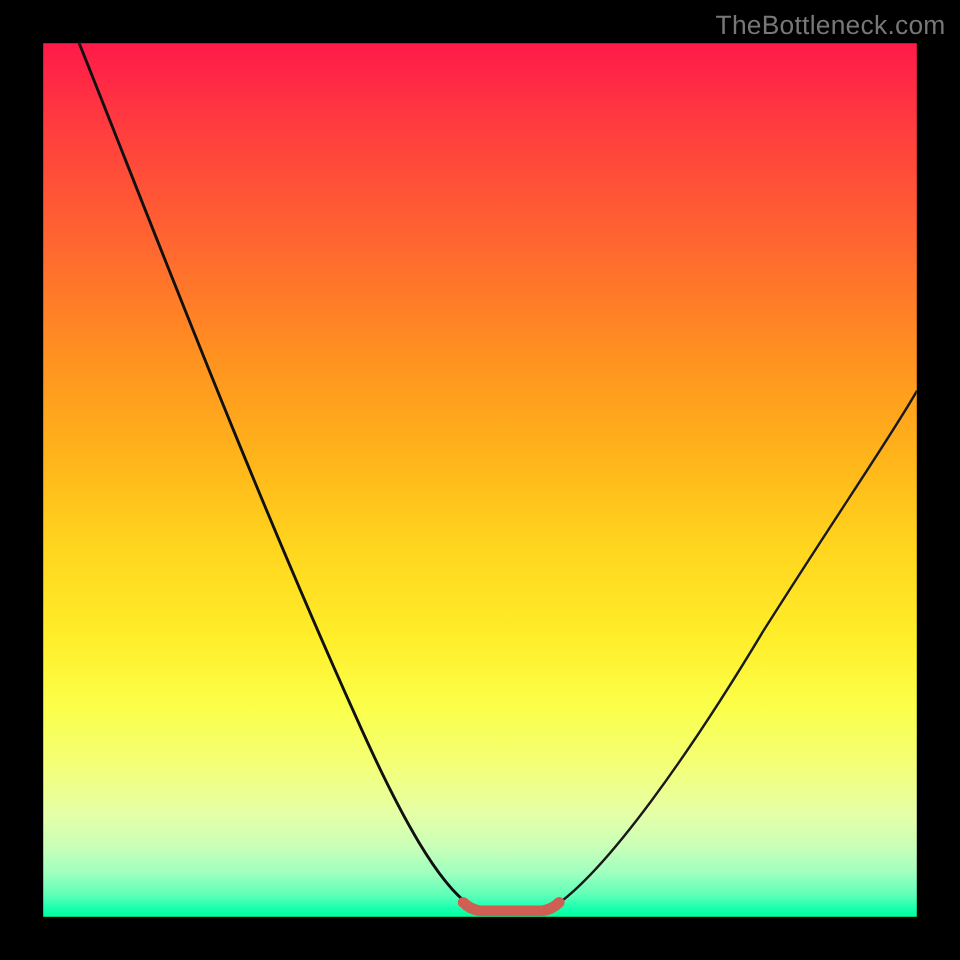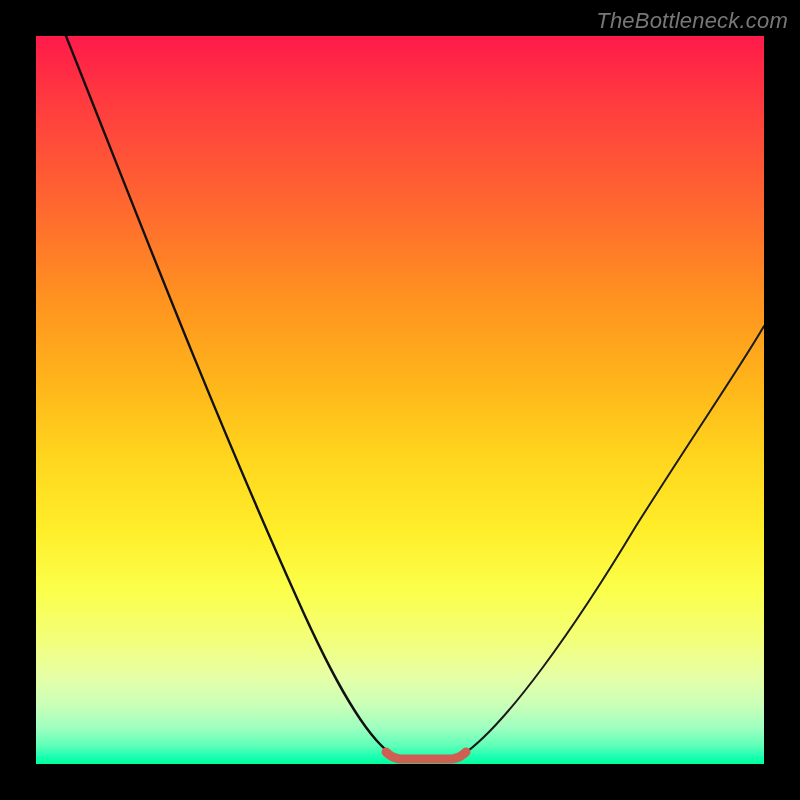--- a/index.html
+++ b/index.html
@@ -9,21 +9,20 @@
     height: 800px;
     background: #000;
     overflow: hidden;
     font-family: Arial, Helvetica, sans-serif;
   }
   .frame {
     position: absolute;
     left: 0; top: 0;
     width: 800px; height: 800px;
     background: #000;
-    font-style: italic;
   }
   .plot {
     position: absolute;
     left: 36px;
     top: 36px;
     width: 728px;
     height: 728px;
     
     background: linear-gradient(to bottom,
       #ff1a4a 0%,

